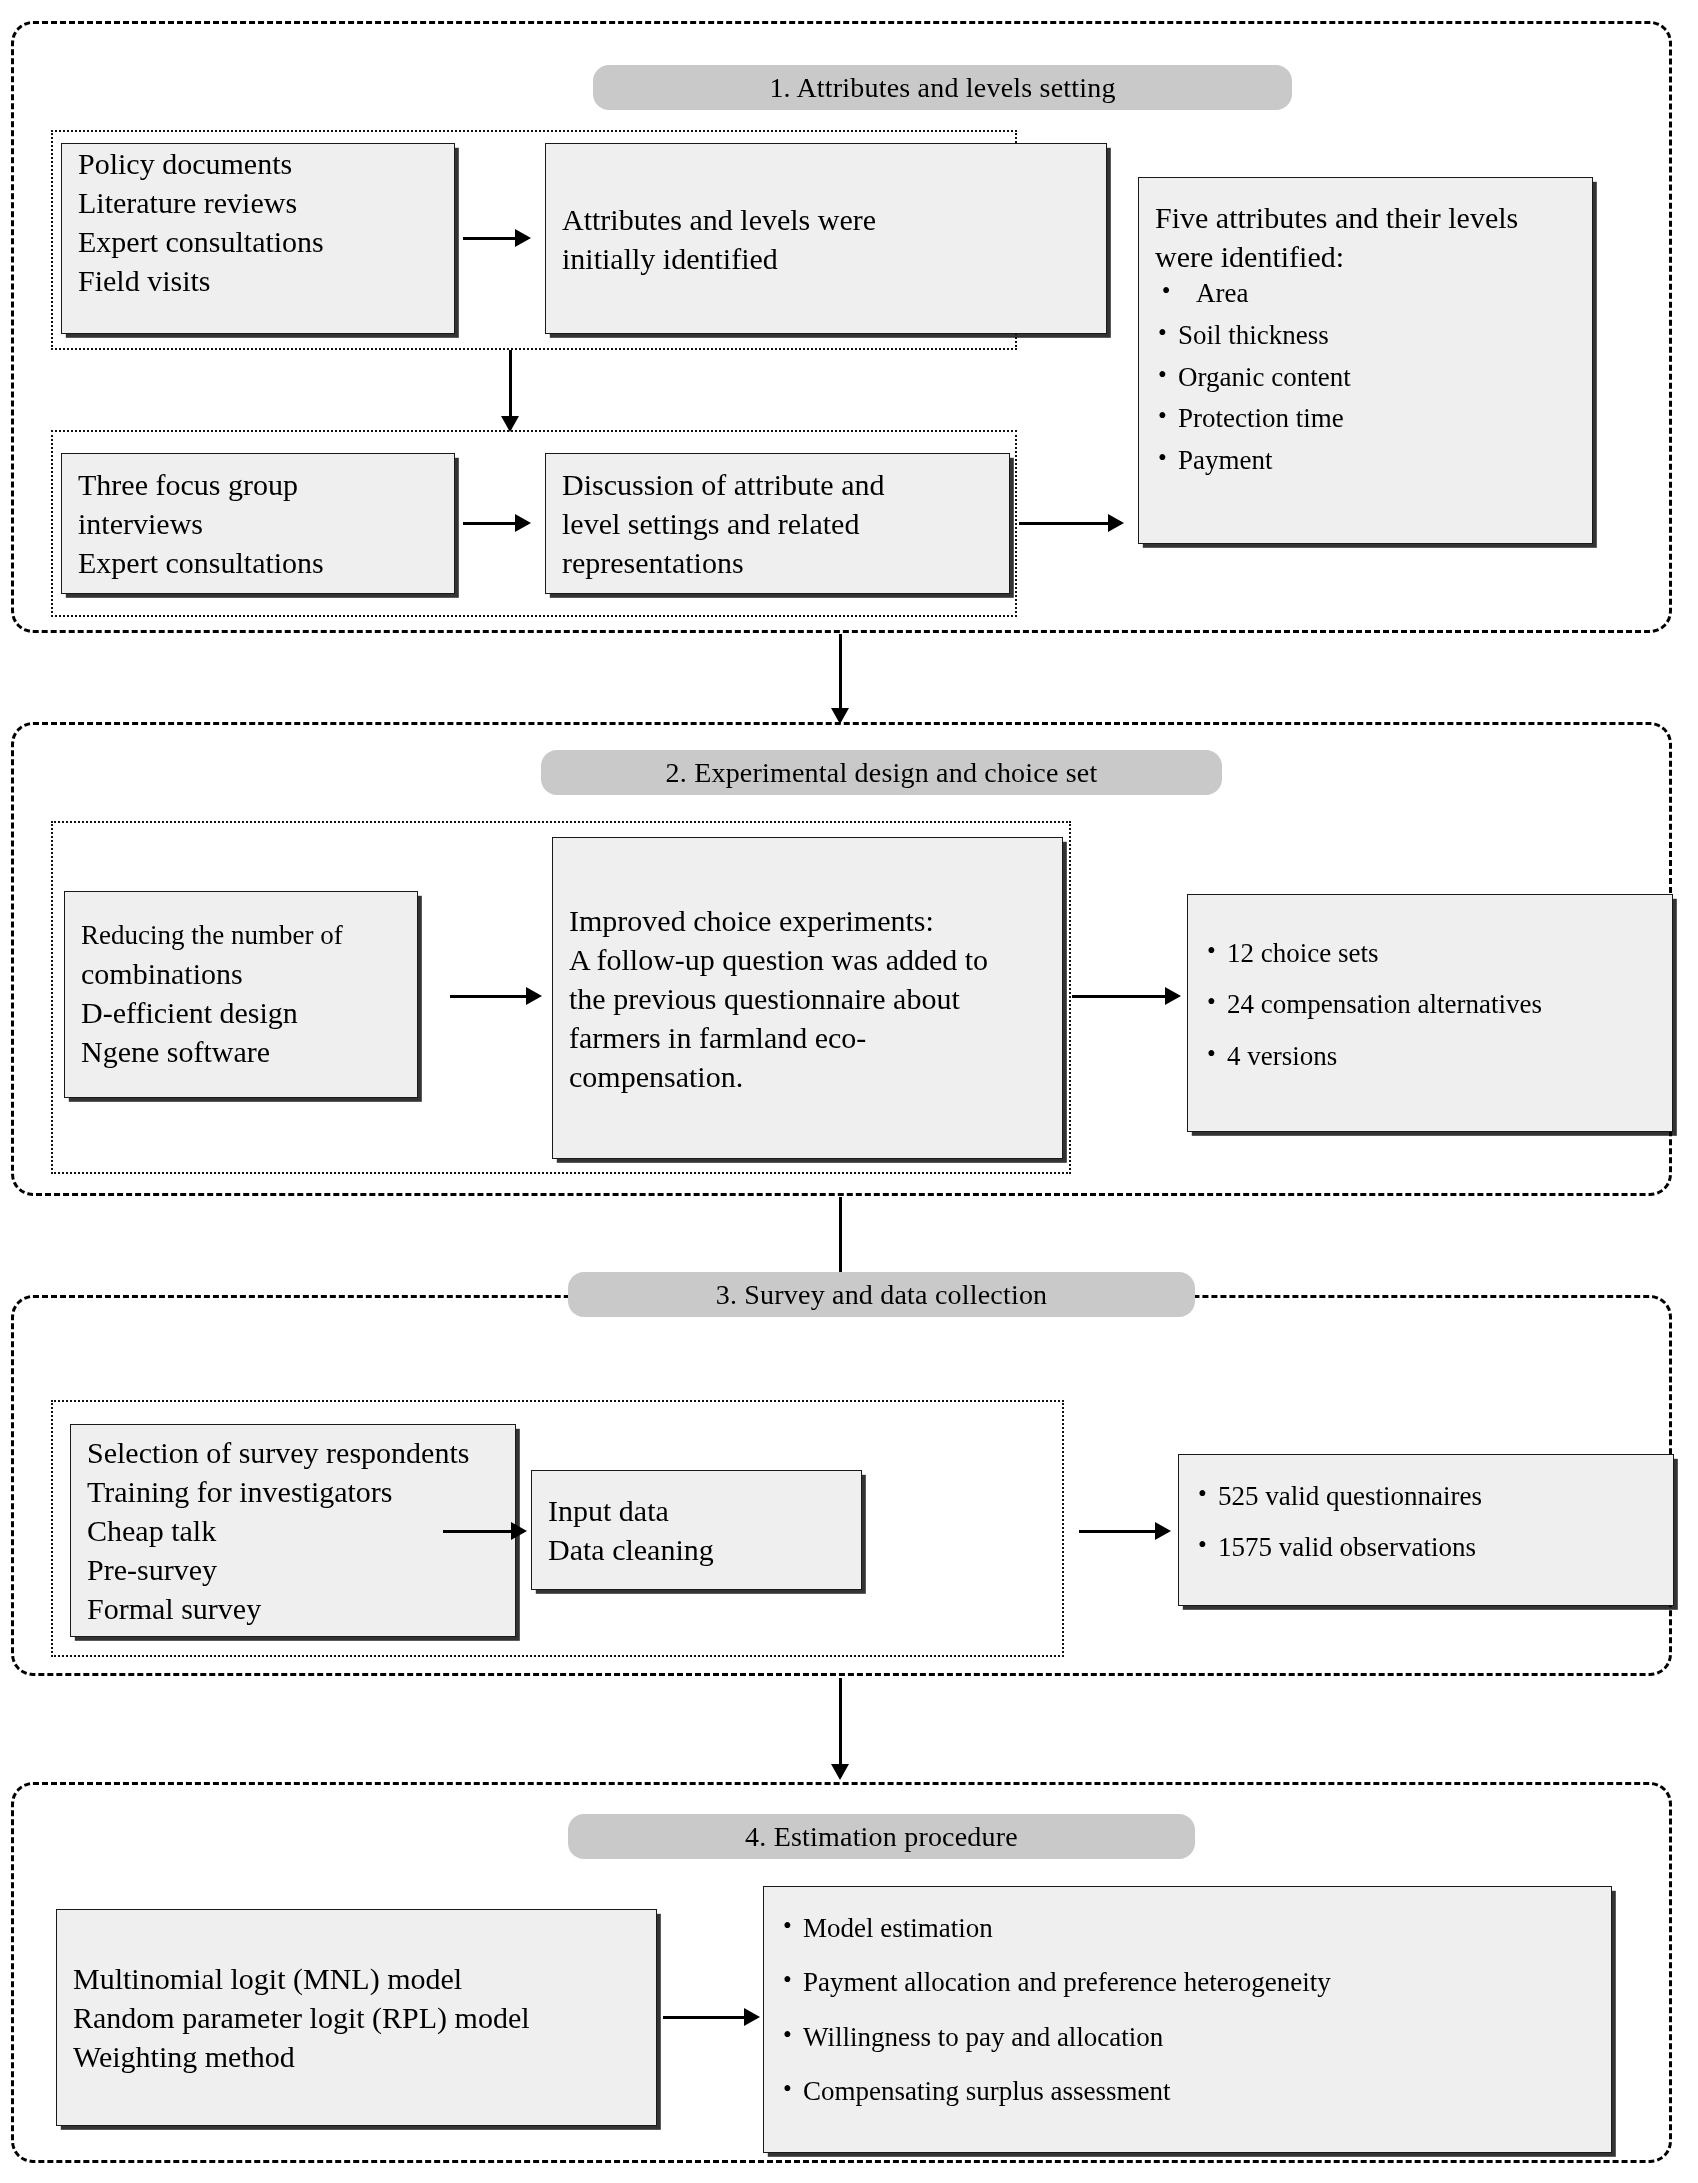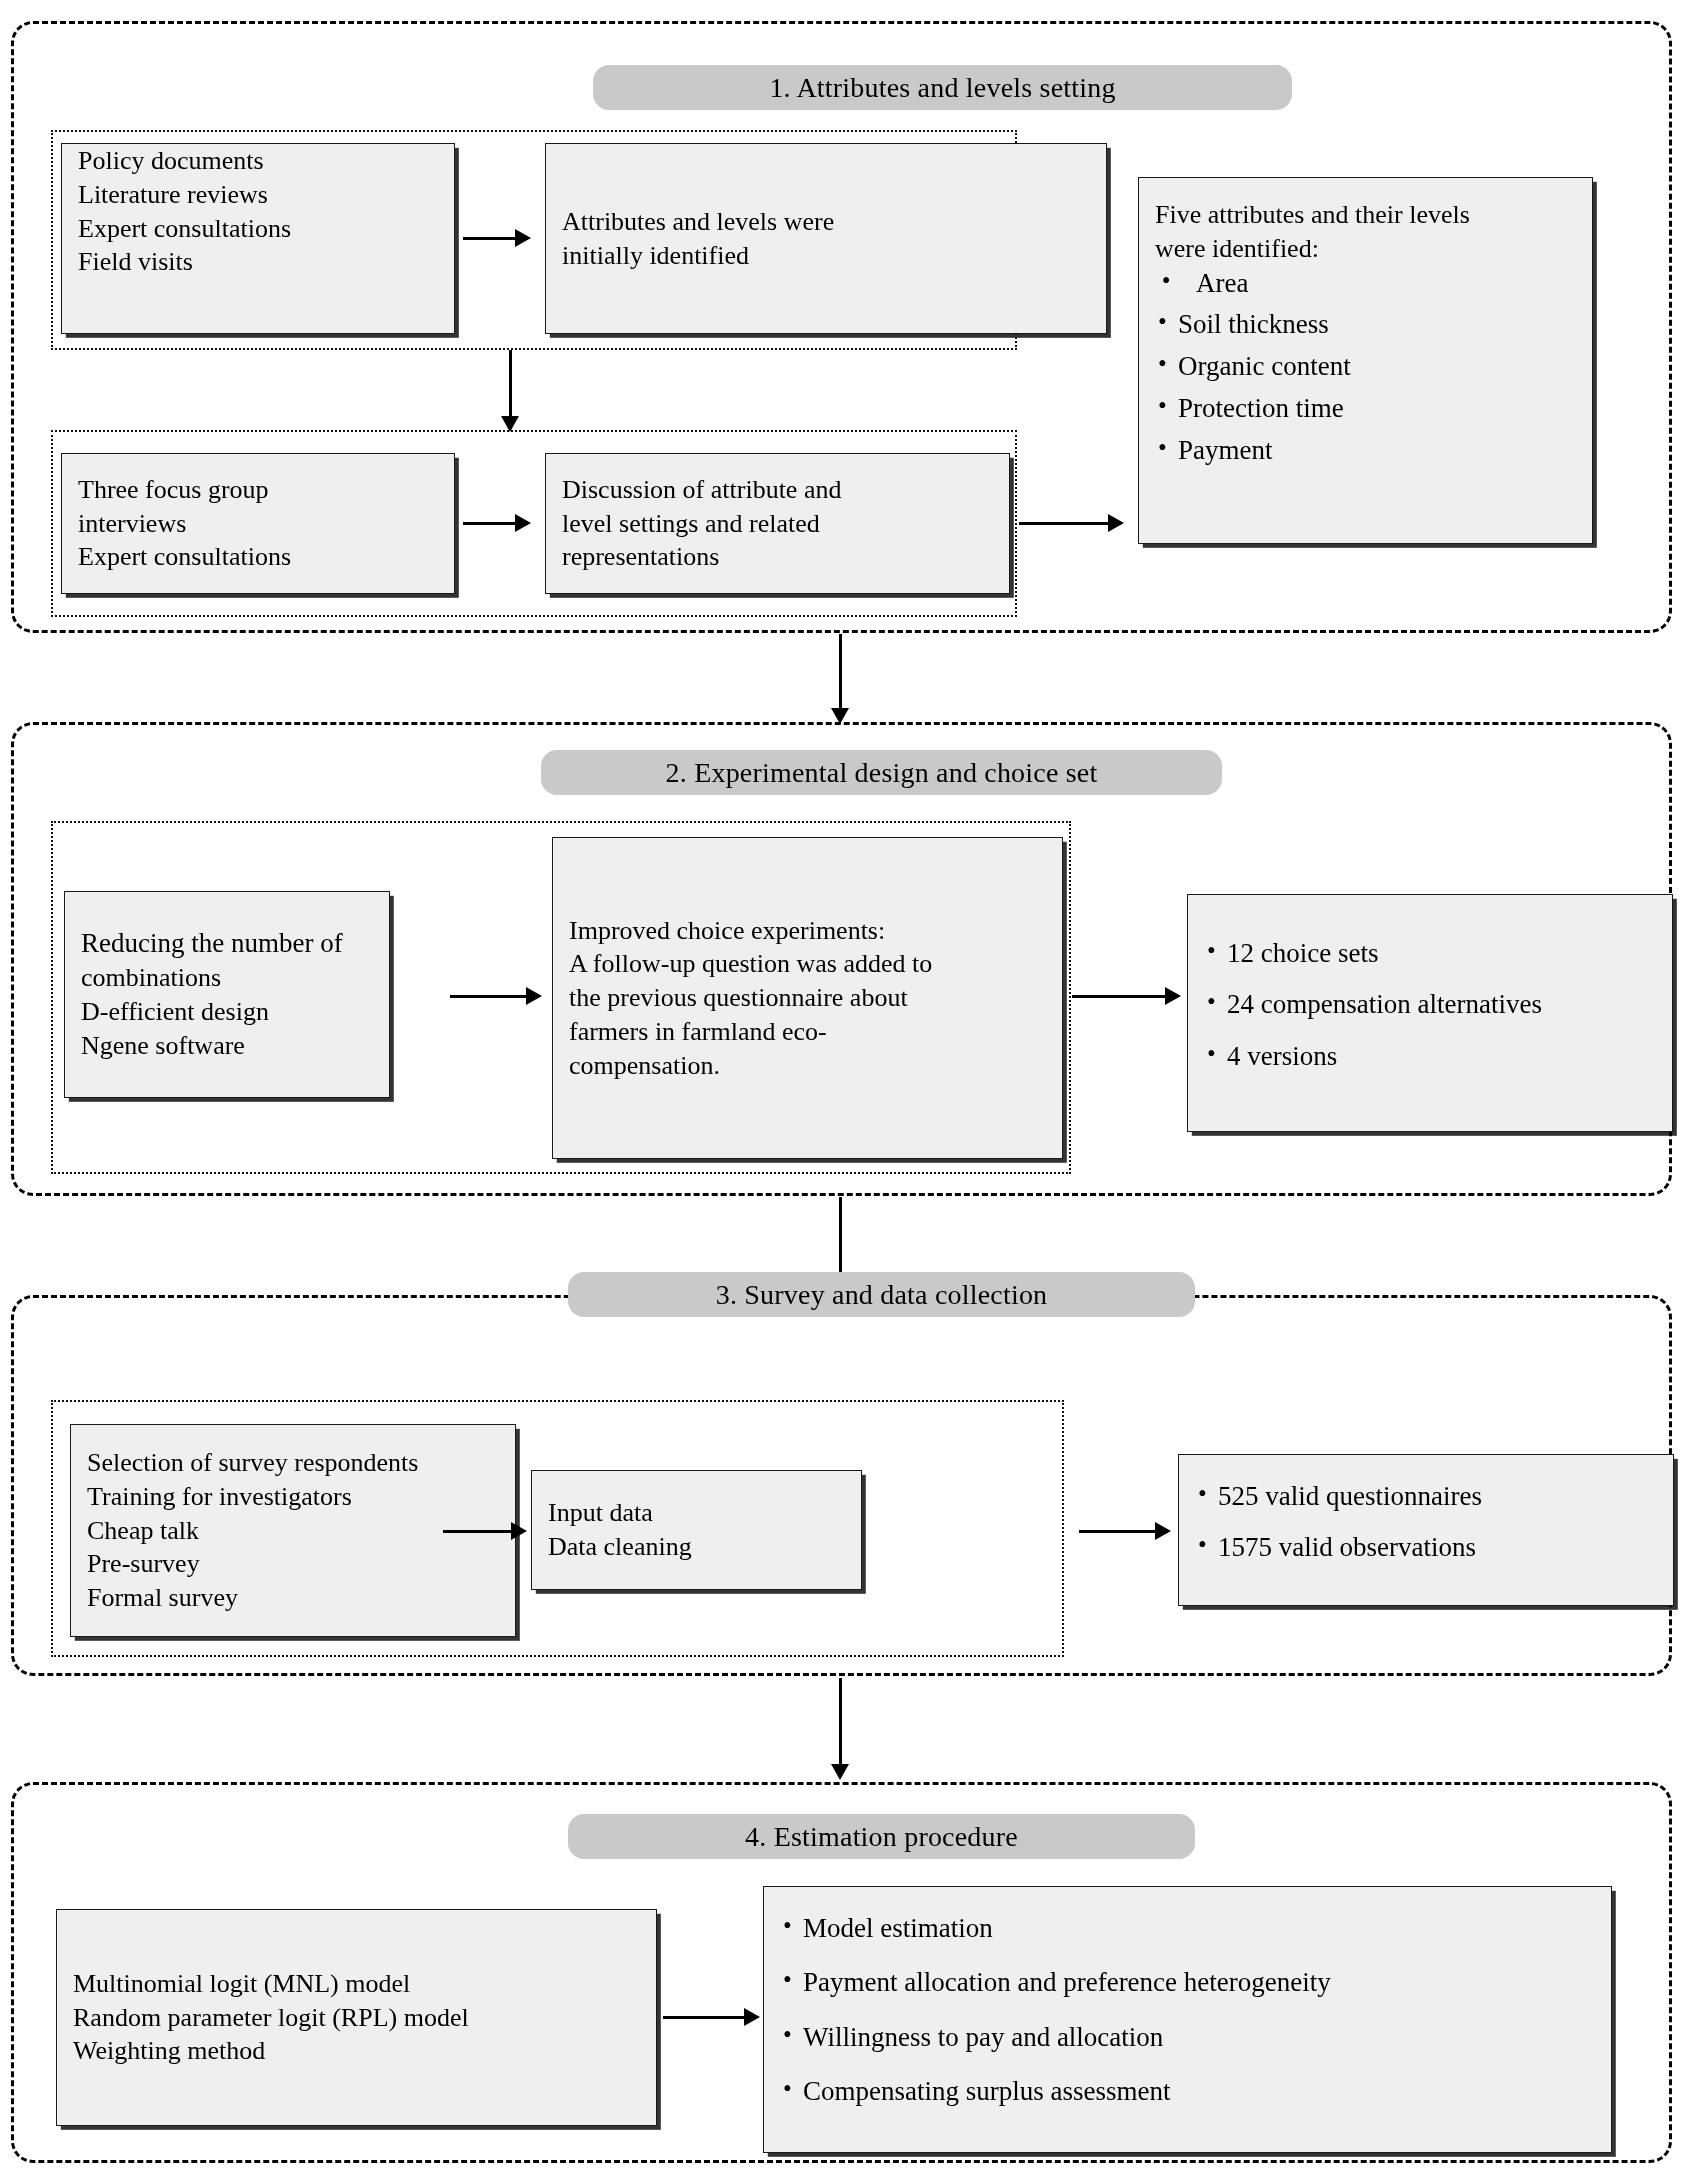--- a/index.html
+++ b/index.html
@@ -57,21 +57,21 @@
     background: #efefef;
     border: 1.9px solid #1a1a1a;
     box-sizing: border-box;
     box-shadow: 4.3px 4.3px 0 -0.5px rgba(0,0,0,0.80);
     display: flex;
     flex-direction: column;
     justify-content: center;
     padding: 0 16px;
   }
   .box .ln {
-    font-size: 26px;
+    font-size: 30px;
     line-height: 1.30;
     white-space: pre;
   }
   .box.vtop { justify-content: flex-start; }
   .box .just {
     font-size: 27px;
     line-height: 1.30;
     text-align: justify;
     text-align-last: left;
   }
@@ -198,21 +198,21 @@
   <div class="arrowV" style="left:839px; top:634px; width:2.9px; height:87px;"></div>
 
   <div class="stage" style="left:10.5px; top:722px; width:1661px; height:474px;"></div>
 
   <div class="pill" style="left:541px; top:750px; width:681px; height:45px;">
     <span>2. Experimental design and choice set</span>
   </div>
 
   <div class="dotgroup" style="left:51px; top:821px; width:1020px; height:353px;"></div>
 
-  <div class="box" style="left:64px; top:891px; width:326px; height:207px;">
+  <div class="box" style="left:64px; top:891px; width:354px; height:207px;">
     <div class="just" style="white-space:normal;">Reducing the number of</div>
     <div class="ln">combinations</div>
     <div class="ln">D-efficient design</div>
     <div class="ln">Ngene software</div>
   </div>
 
   <div class="arrowH" style="left:450px; top:995px; width:89px;"></div>
 
   <div class="box" style="left:552px; top:837px; width:511px; height:322px;">
     <div class="ln">Improved choice experiments:</div>

